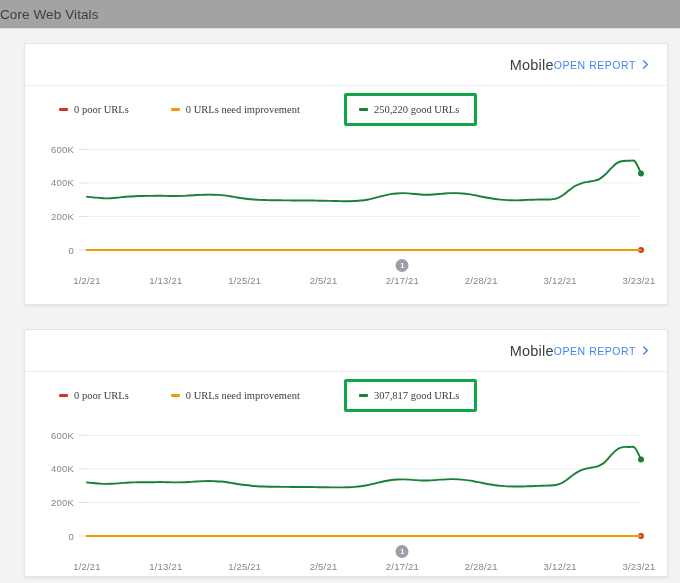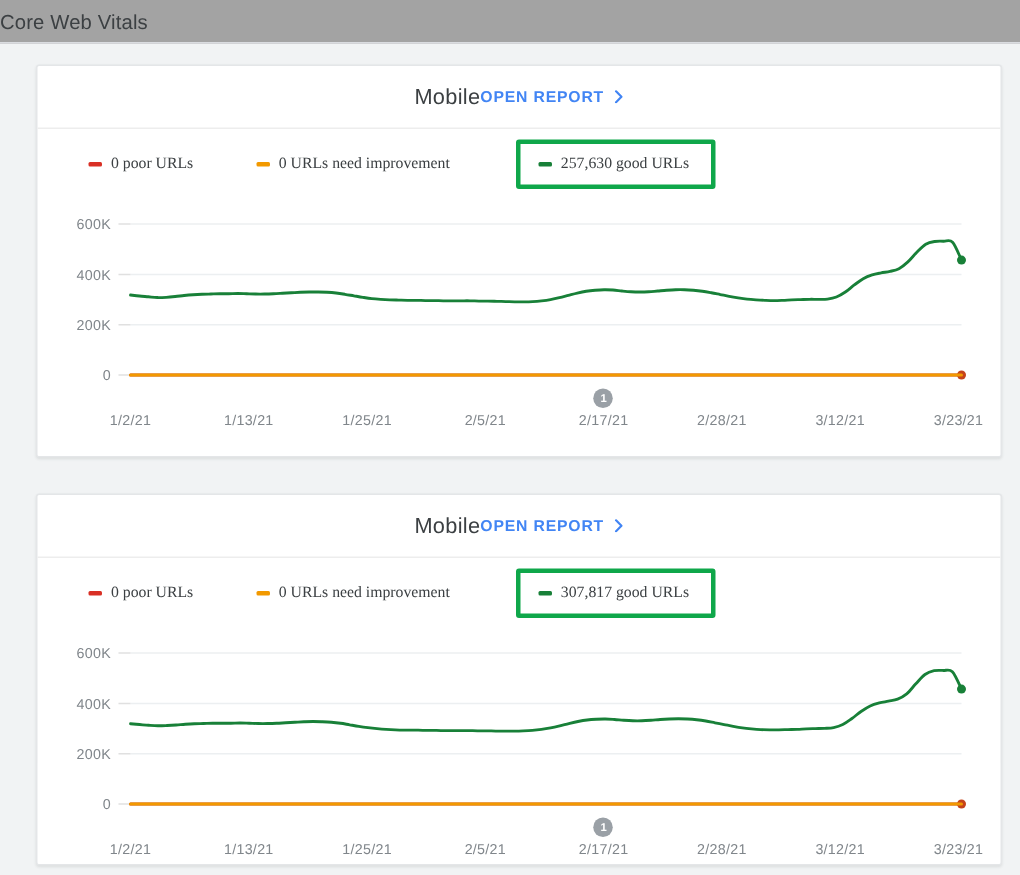--- a/index.html
+++ b/index.html
@@ -43,37 +43,37 @@
     border-radius: 2px;
     box-shadow: 0 1px 2px rgba(60,64,67,.12);
     box-sizing: border-box;
     margin-bottom: 24px;
   }
 
   .card-header {
     height: 42px;
     display: flex;
     align-items: center;
-    justify-content: center;
+    justify-content: flex-end;
     padding: 0 17px 0 18px;
     border-bottom: 1px solid #ededed;
     box-sizing: border-box;
   }
   .card-title {
     font-size: 14.5px;
     color: #3c4043;
     letter-spacing: .2px;
   }
   .open-report {
     display: flex;
     align-items: center;
     gap: 5px;
     color: #4285f4;
     font-size: 10.5px;
-    font-weight: bold;
+    font-weight: normal;
     letter-spacing: .55px;
     cursor: pointer;
     user-select: none;
   }
   .chev {
     display: inline-block;
     width: 9px;
     height: 9px;
     position: relative;
     top: 0px;
@@ -184,21 +184,21 @@
       <span class="legend-item legend-poor">
         <span class="dash" style="background:#d93025"></span>
         <span>0 poor URLs</span>
       </span>
       <span class="legend-item legend-ni">
         <span class="dash" style="background:#f29900"></span>
         <span>0 URLs need improvement</span>
       </span>
       <span class="legend-item legend-good">
         <span class="dash" style="background:#188038"></span>
-        <span>257,630 good URLs</span>
+        <span>250,220 good URLs</span>
       </span>
     </div>
 
     <div class="chart-wrap">
       <svg class="chart-svg" id="chart-0" width="644" height="140">
           <line x1="62" y1="122" x2="616" y2="122" stroke="#eceff1" stroke-width="1"></line>
           <line x1="54" y1="122" x2="62" y2="122" stroke="#e0e0e0" stroke-width="1"></line>
           <text x="49" y="125.5" text-anchor="end" class="ylabel">0</text>
           <line x1="62" y1="88.47058823529412" x2="616" y2="88.47058823529412" stroke="#eceff1" stroke-width="1"></line>
           <line x1="54" y1="88.47058823529412" x2="62" y2="88.47058823529412" stroke="#e0e0e0" stroke-width="1"></line>

